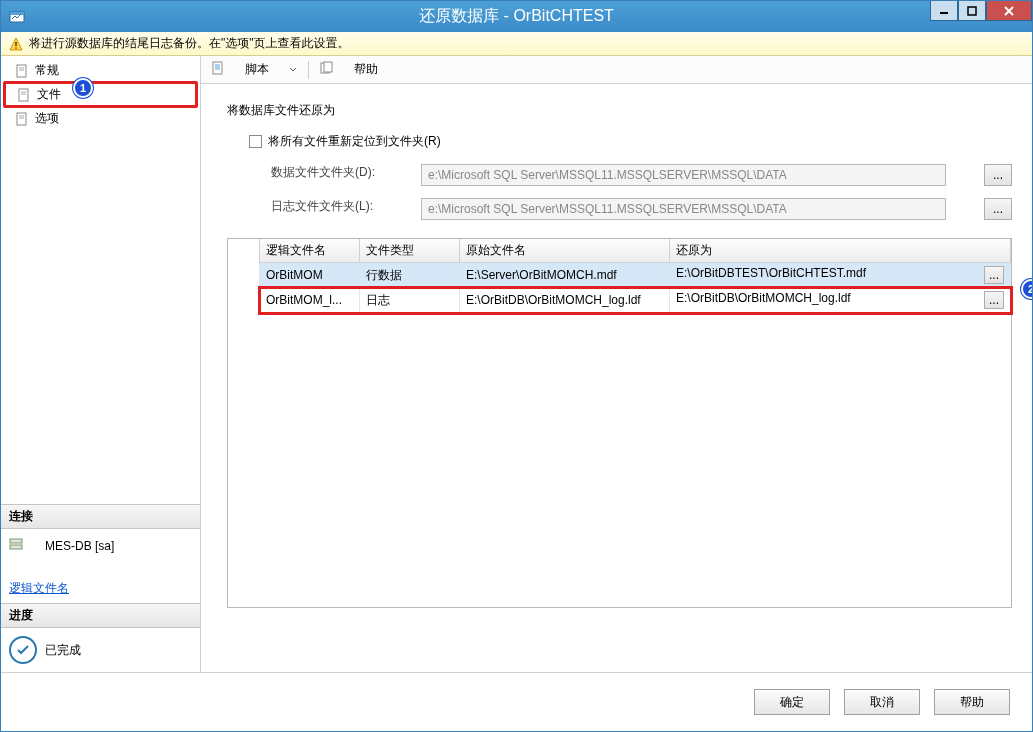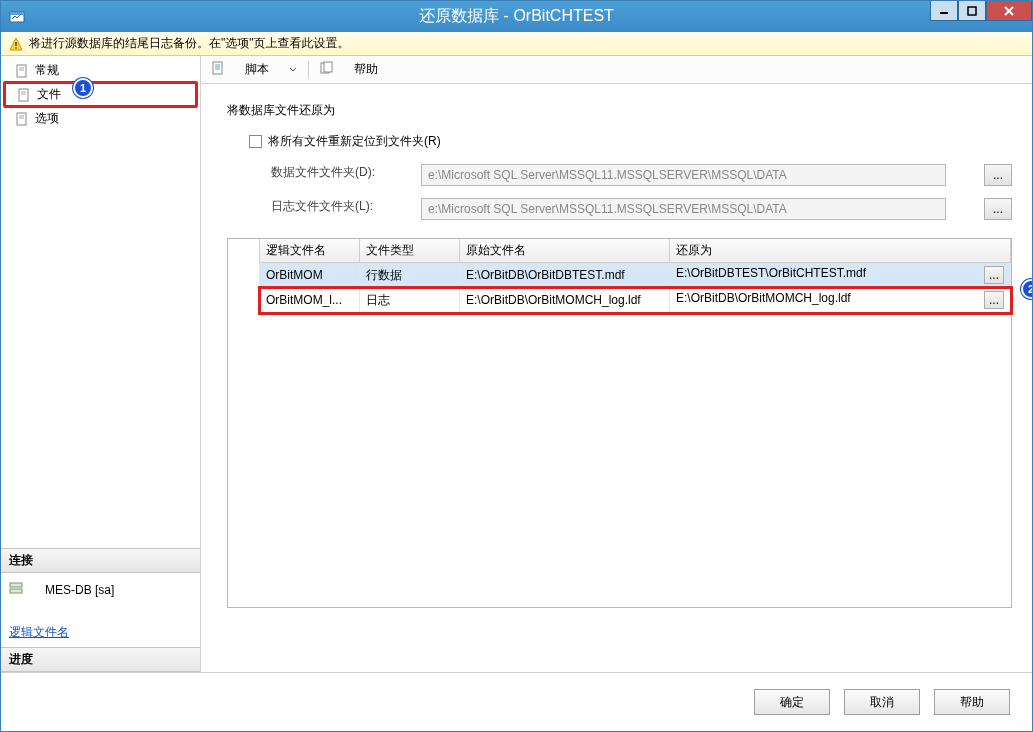--- a/index.html
+++ b/index.html
@@ -162,20 +162,28 @@
                   <rect x="1" y="8" width="12" height="4" fill="#dfe8da" stroke="#7a9a6a"></rect>
                 </svg></span>
             <span>MES-DB [sa]</span>
           </div>
           <a class="conn-link">逻辑文件名</a>
         </div>
       </div>
 
       <div class="conn-block">
         <div class="side-section-header">进度</div>
+        <div class="progress-body">
+          <div class="progress-circle">
+            <svg width="16" height="16" viewBox="0 0 16 16">
+                <path d="M3 8 l3 3 l7 -7" stroke="#2a7ab0" stroke-width="2" fill="none"></path>
+              </svg>
+          </div>
+          <span>已完成</span>
+        </div>
       </div>
     </div>
 
     <div class="main">
       <div class="toolbar">
         <div class="tb-btn">
           <span class="svg-icon"><svg width="14" height="14">
                 <rect x="2" y="1" width="9" height="12" fill="#fff" stroke="#8a8a8a"></rect>
                 <path d="M4 4h5M4 6h5M4 8h5" stroke="#5aa3d8"></path>
               </svg></span>
@@ -229,21 +237,21 @@
                 <th>逻辑文件名</th>
                 <th>文件类型</th>
                 <th>原始文件名</th>
                 <th>还原为</th>
               </tr>
             </thead>
             <tbody>
               <tr class="selected">
                 <td>OrBitMOM</td>
                 <td>行数据</td>
-                <td>E:\OrBitDB\OrBitDBTEST.mdf</td>
+                <td>E:\Server\OrBitMOMCH.mdf</td>
                 <td>
                   <span>E:\OrBitDBTEST\OrBitCHTEST.mdf</span>
                   <span class="cell-btn">...</span>
                 </td>
               </tr>
               <tr class="highlight-row">
                 <td>OrBitMOM_l...</td>
                 <td>日志</td>
                 <td>E:\OrBitDB\OrBitMOMCH_log.ldf</td>
                 <td>

